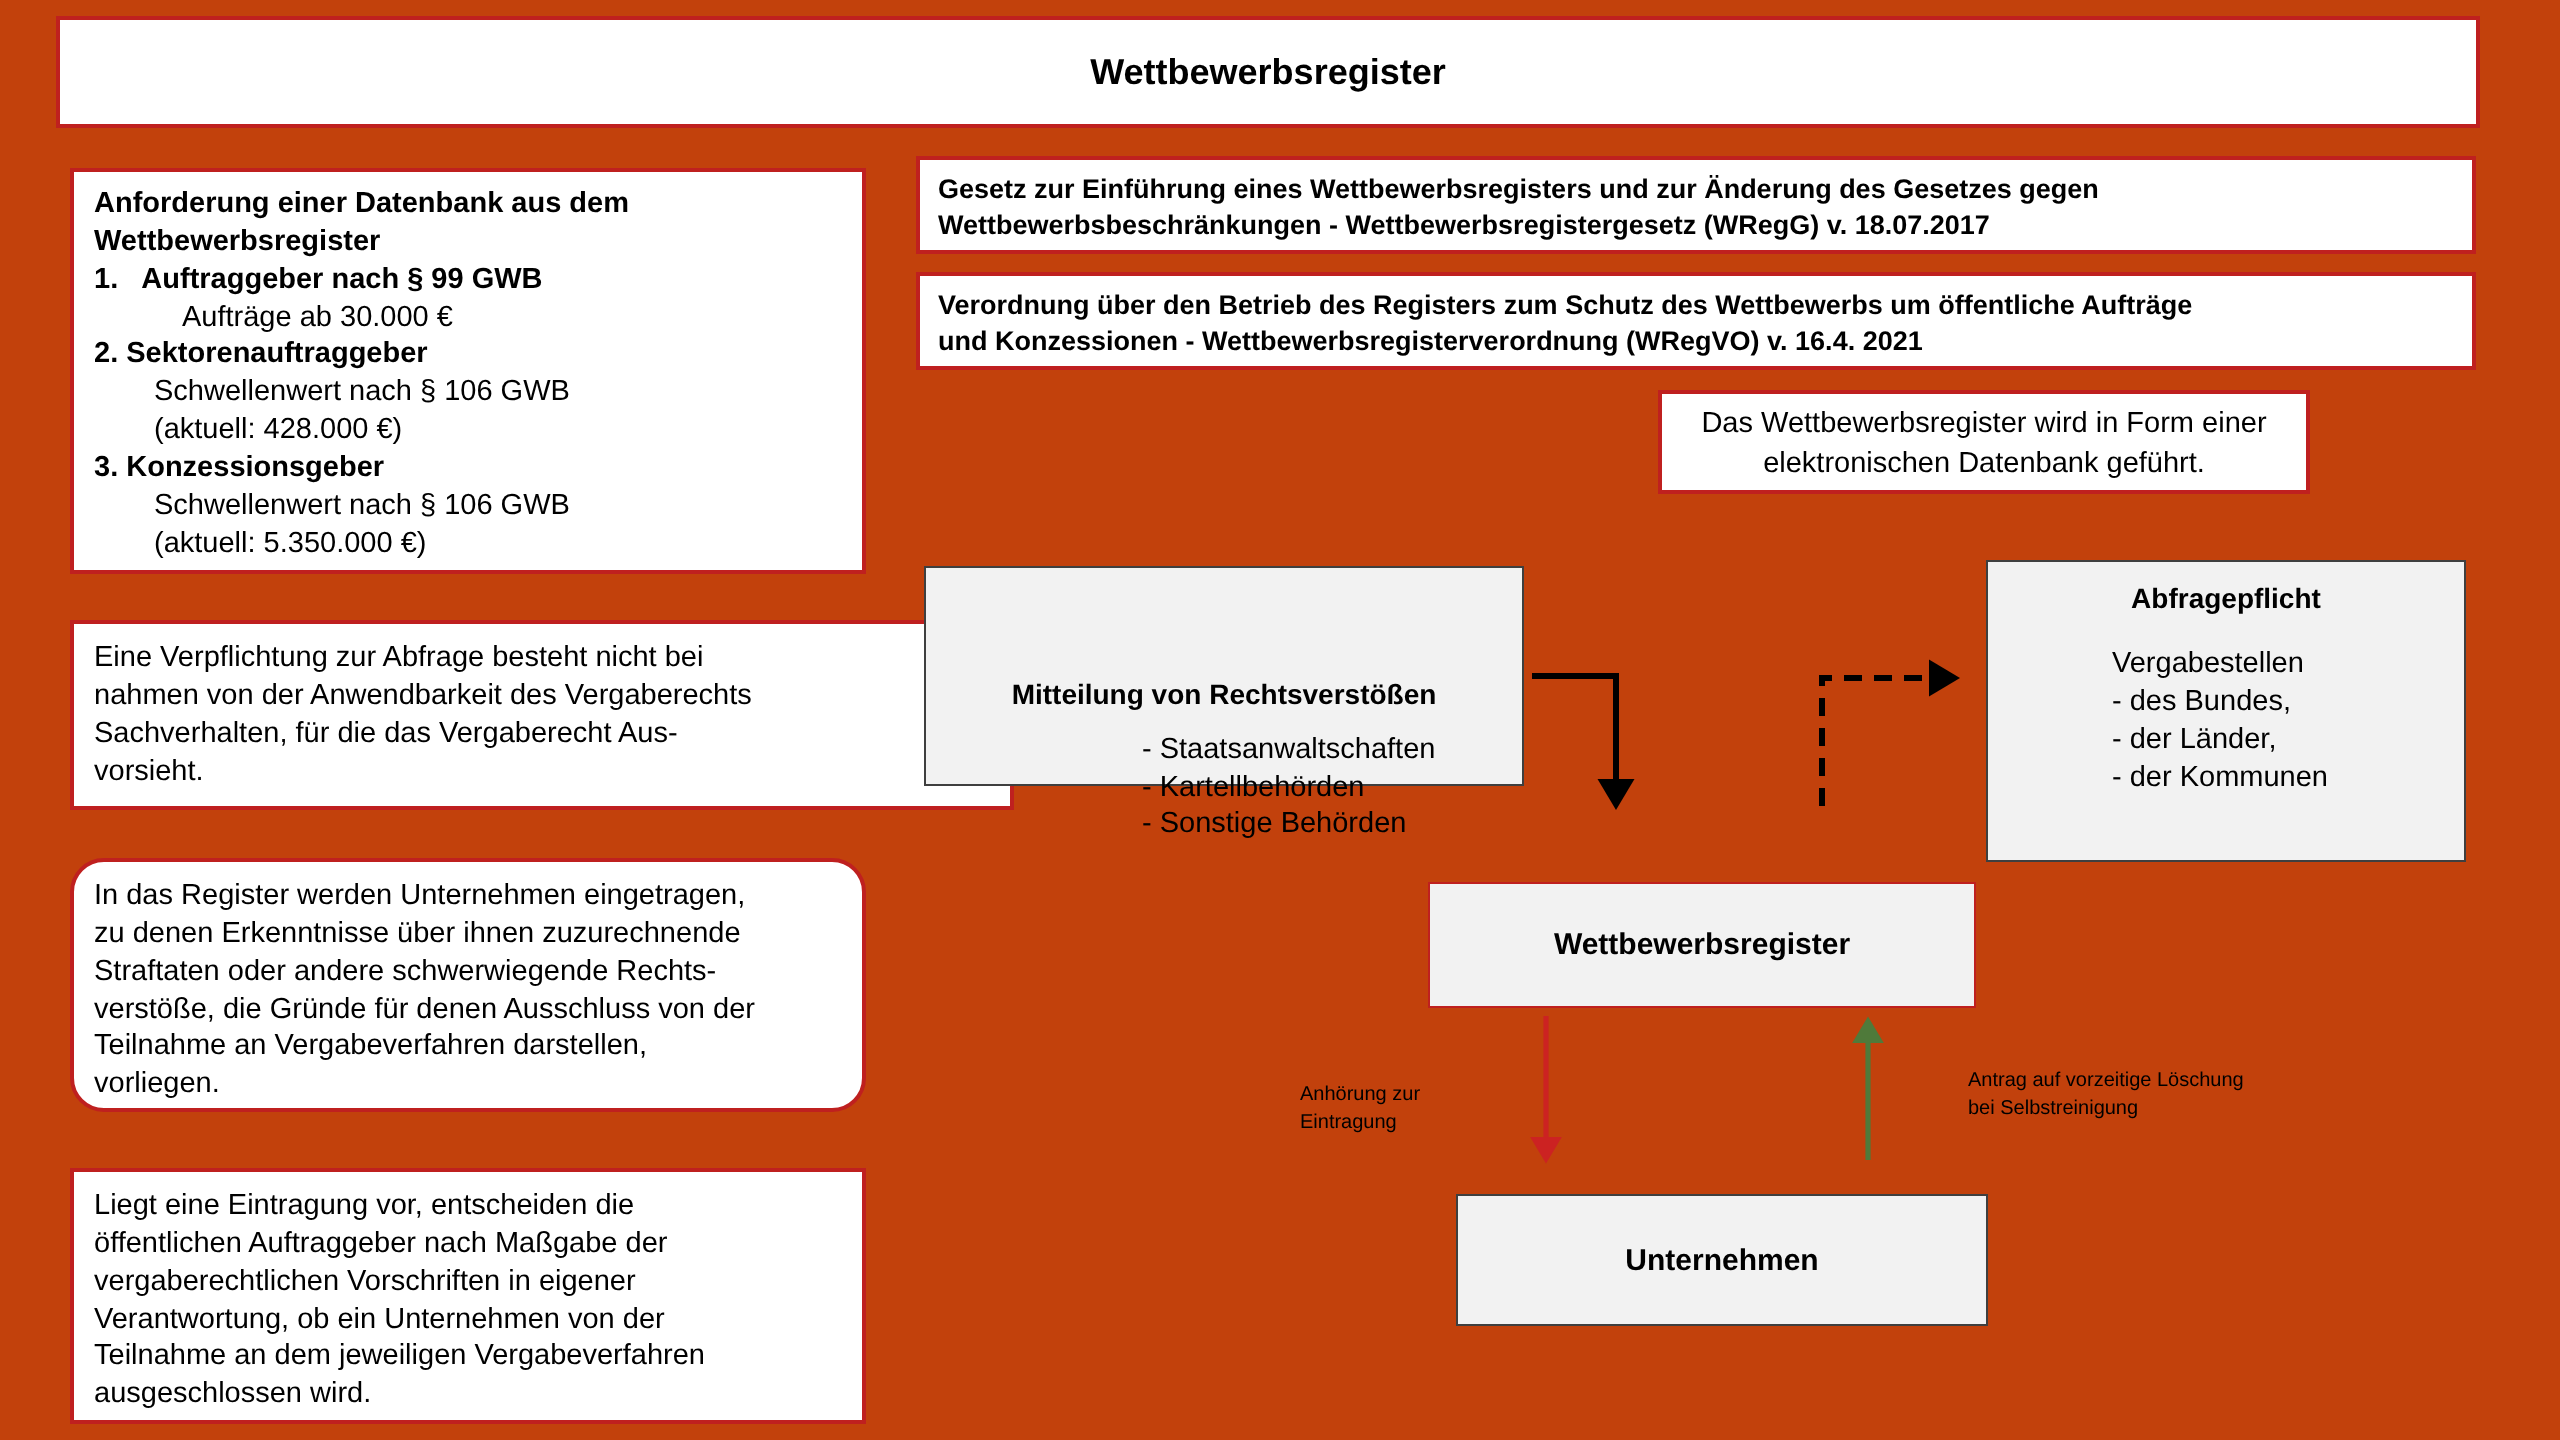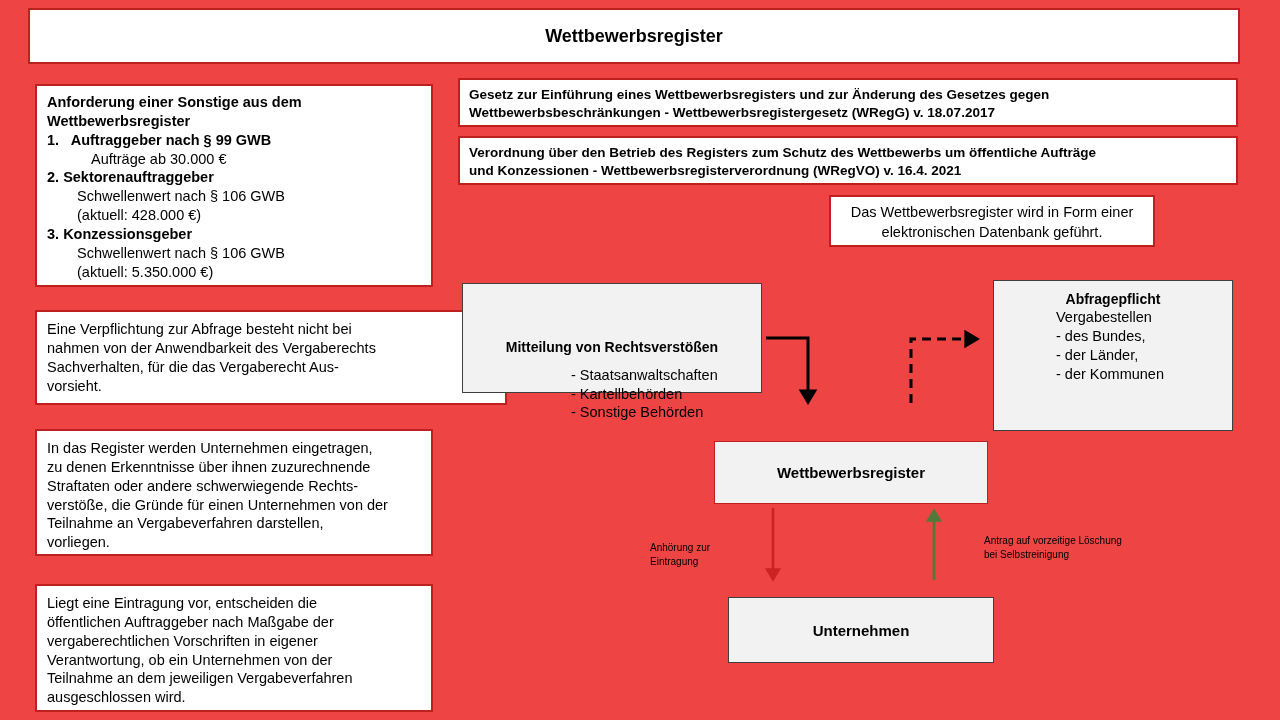--- a/index.html
+++ b/index.html
@@ -8,21 +8,21 @@
     background: #ffffff;
   }
   body {
     font-family: "Liberation Sans", sans-serif;
     color: #000000;
   }
   #canvas {
     position: relative;
     width: 1280px;
     height: 720px;
-    background: #ef4444;
+    background: #c2410c;
     overflow: hidden;
   }
   .box {
     position: absolute;
     box-sizing: border-box;
     background: #ffffff;
   }
   .red-box {
     border: 2px solid #BF201F;
   }
@@ -77,21 +77,21 @@
 <div id="canvas">
 
   <div class="box red-box" style="left:28px; top:8px; width:1212px; height:56px;">
     <div class="flexcenter">
       <span class="title-text">Wettbewerbsregister</span>
     </div>
   </div>
 
   <div class="box red-box" style="left:35px; top:84px; width:398px; height:203px;">
     <div class="pad body-text" style="padding:7px 10px;">
-      <div class="bold">Anforderung einer Sonstige aus dem</div>
+      <div class="bold">Anforderung einer Datenbank aus dem</div>
       <div class="bold">Wettbewerbsregister</div>
 
       <div class="bold">
         <span>1.</span>
         &nbsp;
         <span>Auftraggeber nach § 99 GWB</span>
       </div>
       <div class="indent2">Aufträge ab 30.000 €</div>
 
       <div class="bold">
@@ -112,26 +112,26 @@
 
   <div class="box red-box" style="left:35px; top:310px; width:472px; height:95px;">
     <div class="body-text" style="padding:8px 10px;">
       <span class="list-line">Eine Verpflichtung  zur Abfrage besteht  nicht  bei</span>
       <span class="list-line">nahmen  von der Anwendbarkeit  des Vergaberechts</span>
       <span class="list-line">Sachverhalten,  für die das Vergaberecht Aus-</span>
       <span class="list-line">vorsieht.</span>
     </div>
   </div>
 
-  <div class="box red-box" style="left:35px; top:429px; width:398px; height:127px;">
+  <div class="box red-box" style="left:35px; top:429px; width:398px; height:127px;border-radius:17px;">
     <div class="body-text" style="padding:8px 10px;">
       <span class="list-line">In das Register werden Unternehmen  eingetragen,</span>
       <span class="list-line">zu denen Erkenntnisse  über ihnen zuzurechnende</span>
       <span class="list-line">Straftaten  oder andere schwerwiegende Rechts-</span>
-      <span class="list-line">verstöße,  die Gründe für  einen Unternehmen von der</span>
+      <span class="list-line">verstöße,  die Gründe für  denen Ausschluss von der</span>
       <span class="list-line">Teilnahme  an Vergabeverfahren  darstellen,</span>
       <span class="list-line">vorliegen.</span>
     </div>
   </div>
 
   <div class="box red-box" style="left:35px; top:584px; width:398px; height:128px;">
     <div class="body-text" style="padding:8px 10px;">
       <span class="list-line">Liegt eine Eintragung  vor, entscheiden  die</span>
       <span class="list-line">öffentlichen  Auftraggeber nach Maßgabe der</span>
       <span class="list-line">vergaberechtlichen  Vorschriften  in eigener</span>
@@ -169,21 +169,21 @@
         <span class="list-line">- Staatsanwaltschaften</span>
         <span class="list-line">- Kartellbehörden</span>
         <span class="list-line">- Sonstige Behörden</span>
       </div>
     </div>
   </div>
 
   <div class="box gray-box" style="left:993px; top:280px; width:240px; height:151px;">
     <div style="padding:10px 10px;">
       <div class="bold center" style="font-size:14px;">Abfragepflicht</div>
-      <div class="body-text" style="padding-left:52px; margin-top:1px; line-height:1.30;">
+      <div class="body-text" style="padding-left:52px; margin-top:16px; line-height:1.30;">
         <span class="list-line">Vergabestellen</span>
         <span class="list-line">-   des Bundes,</span>
         <span class="list-line">-   der Länder,</span>
         <span class="list-line">-   der Kommunen</span>
       </div>
     </div>
   </div>
 
   <div class="box redline-gray" style="left:714px; top:441px; width:274px; height:63px;">
     <div class="flexcenter">

